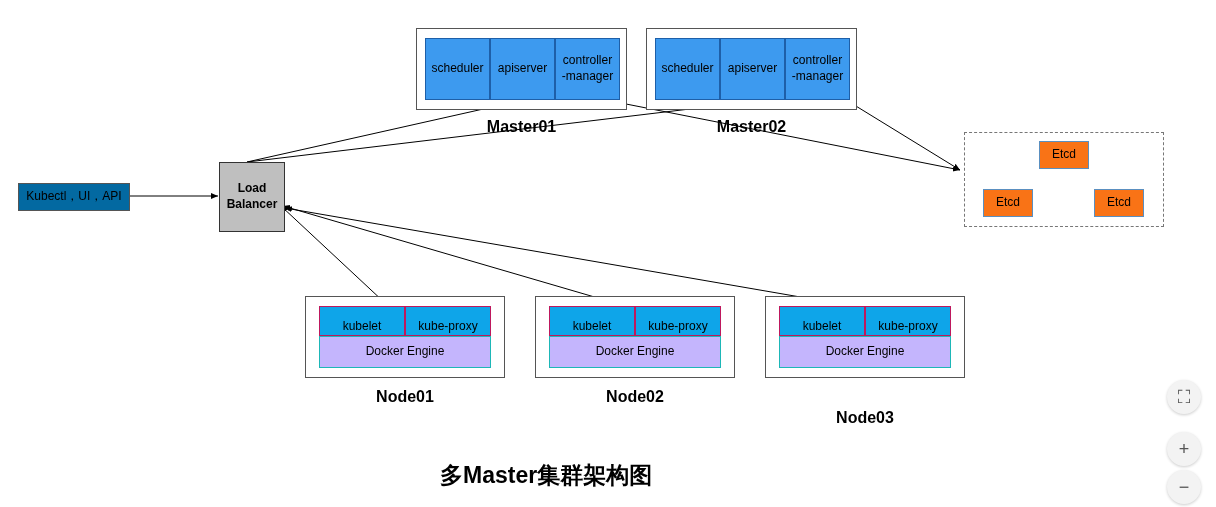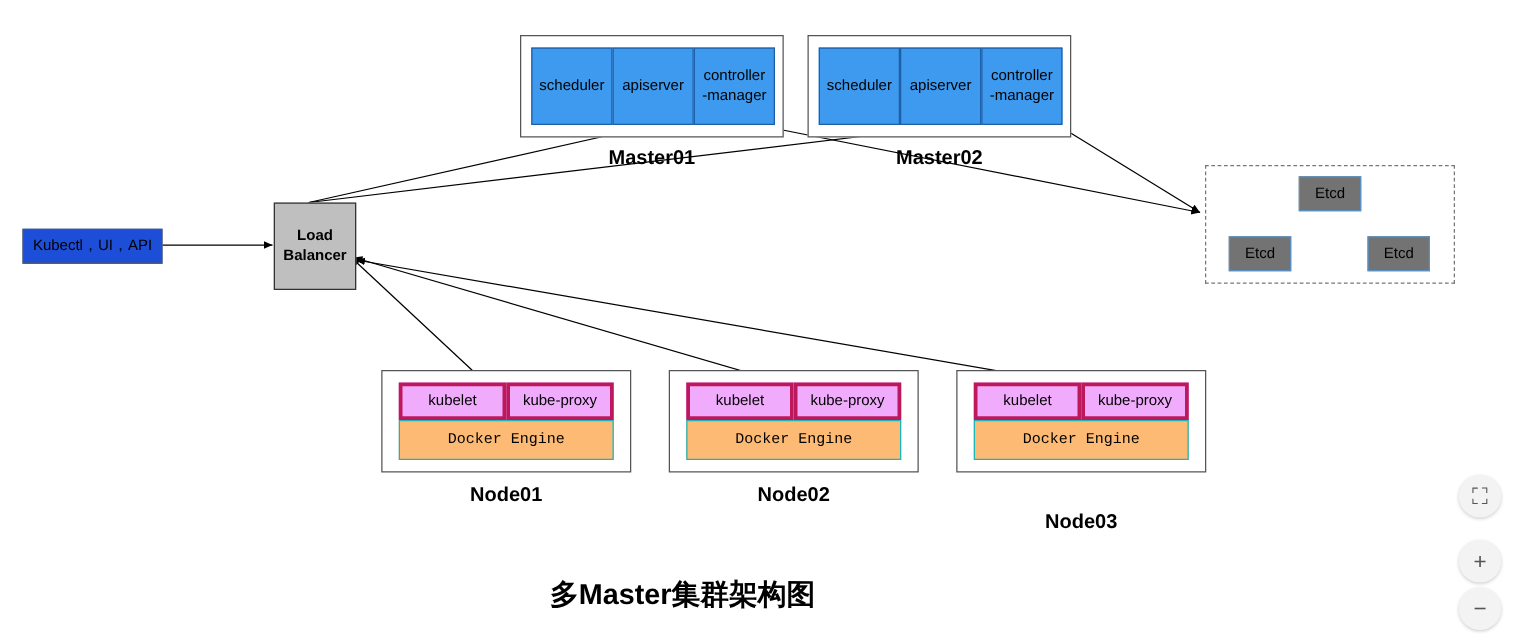--- a/index.html
+++ b/index.html
@@ -40,38 +40,38 @@
     background: #bfbfbf;
     border: 1px solid #333;
     font-weight: bold;
   }
   .blue {
     background: #3d9aef;
     border: 1px solid #1e5fa8;
     color: #000;
   }
   .green {
-    background: #f0abfc;
-    border: 3px solid #be185d;
-    color: #000;
+    background: #0ea5e9;
+    border: 1px solid #be185d;
+    color: #000;
+    align-items: flex-end;
   }
   .cyan {
-    background: #fdba74;
+    background: #c4b5fd;
     border: 1px solid #1db7b7;
     color: #000;
-    font-family: Liberation Mono, monospace;
   }
   .etcd {
-    background: #737373;
+    background: #f97316;
     border: 1px solid #5a8fc0;
     color: #000;
   }
   .client {
     border: 1px solid #555;
-    background: #1d4ed8;
+    background: #0369a1;
   }
   .label {
     position: absolute;
     font-size: 16px;
     color: #000;
     font-weight: bold;
     text-align: center;
   }
   .title {
     position: absolute;

